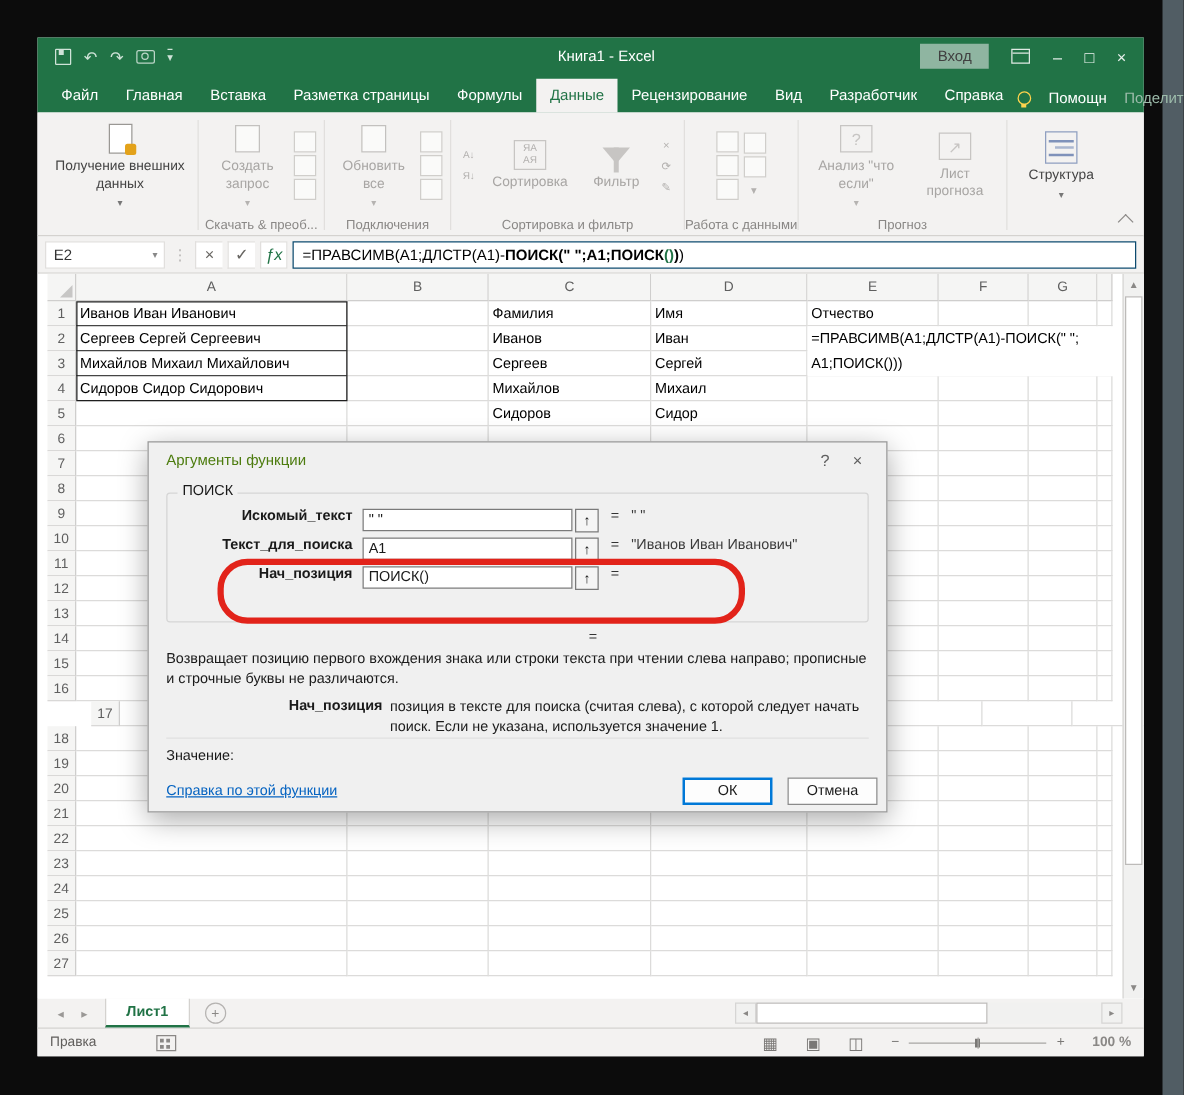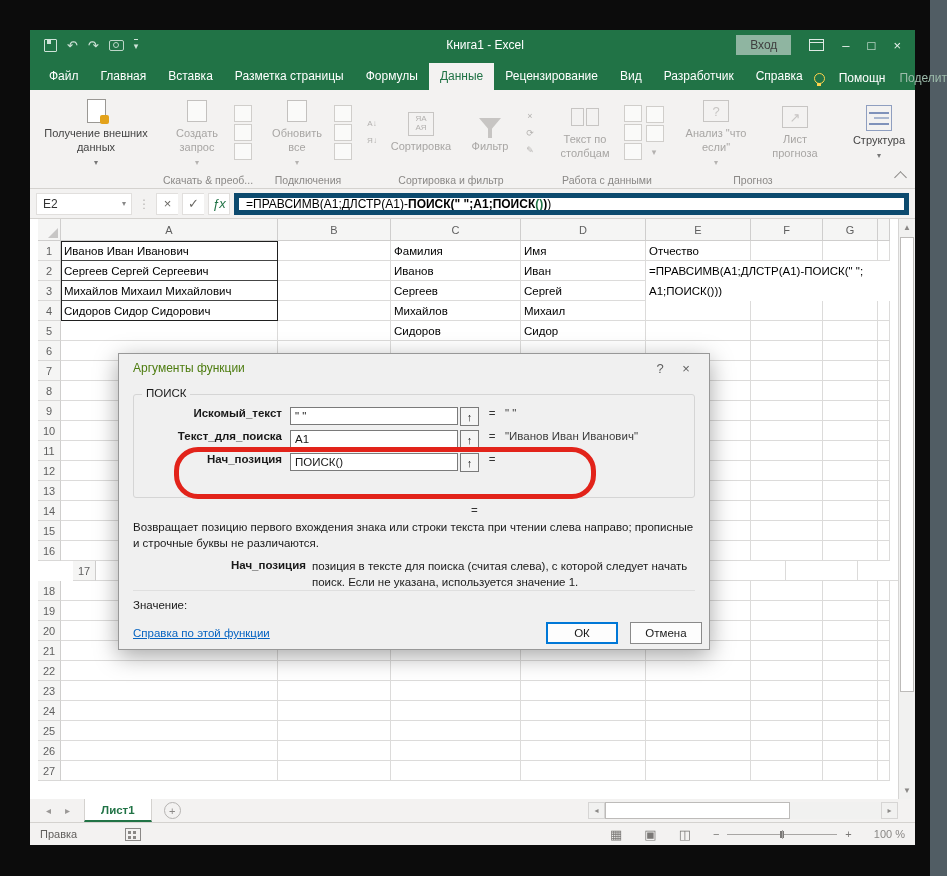--- a/index.html
+++ b/index.html
@@ -68,21 +68,21 @@
   .chart-ic{width:24px;height:20px;border:1px solid #c7c5c3;display:flex;align-items:center;justify-content:center;color:#c7c5c3;font-size:13px;}
   .rib-collapse{position:absolute;right:10px;bottom:6px;width:8px;height:8px;border-left:1.5px solid #8a8886;border-top:1.5px solid #8a8886;transform:rotate(45deg);}
 
   
   .frow{height:30px;background:#f3f2f1;border-bottom:1px solid #d4d2cf;display:flex;align-items:center;padding:3px 6px;gap:4px;flex:0 0 auto;box-sizing:border-box;}
   .namebox{width:96px;height:22px;background:#fff;border:1px solid #e1dfdd;display:flex;align-items:center;font-size:12px;color:#333;padding-left:6px;box-sizing:border-box;}
   .namebox .nb-caret{margin-left:auto;margin-right:5px;font-size:8px;color:#888;}
   .fdots{color:#b8b6b4;font-size:12px;padding:0 2px;}
   .fbtn{width:22px;height:22px;display:flex;align-items:center;justify-content:center;font-size:13px;color:#696763;background:#fff;border:1px solid #e1dfdd;border-right:none;box-sizing:border-box;}
   .fbtn.fx{font-style:italic;color:#217346;border-right:1px solid #e1dfdd;}
-  .ffield{flex:1;height:22px;background:#fff;border:5px solid #0c4a6e;display:flex;align-items:center;font-size:12px;color:#000;padding-left:7px;box-sizing:border-box;white-space:nowrap;overflow:hidden;}
+  .ffield{flex:1;height:22px;background:#fff;border:1px solid #0c4a6e;display:flex;align-items:center;font-size:12px;color:#000;padding-left:7px;box-sizing:border-box;white-space:nowrap;overflow:hidden;}
   .seg-b{font-weight:bold;}
   .seg-g{font-weight:bold;color:#217346;}
 
   
   .gridwrap{flex:1;position:relative;background:#fff;overflow:hidden;}
   .gridpane{position:absolute;left:8px;top:0;}
   .grow{display:flex;}
   .hcell{background:#f5f5f4;border-right:1px solid #cfcecd;border-bottom:1px solid #cfcecd;color:#5f5f5f;
          font-size:11px;display:flex;align-items:center;justify-content:center;box-sizing:border-box;}
   .corner{position:relative;}
@@ -143,21 +143,21 @@
   
   .statusbar{height:22px;background:#f3f2f1;display:flex;align-items:center;font-size:11px;color:#605e5c;flex:0 0 auto;padding:0 10px;gap:8px;}
   .kbd-ic{width:14px;height:11px;border:1px solid #8a8886;position:relative;margin-left:40px;}
   .kbd-ic:after{content:"";position:absolute;left:2px;top:2px;width:3px;height:3px;background:#8a8886;box-shadow:5px 0 0 #8a8886, 0 5px 0 #8a8886, 5px 5px 0 #8a8886;}
   .sb-right{margin-left:auto;display:flex;align-items:center;gap:22px;}
   .viewic{font-size:13px;color:#7a7876;}
   .zoomctl{display:flex;align-items:center;gap:8px;color:#7a7876;}
   .ztrack{width:110px;height:1px;background:#a8a6a4;position:relative;}
   .ztrack:after{content:"";position:absolute;left:50%;top:-4px;width:1px;height:9px;background:#a8a6a4;}
   .zthumb{position:absolute;left:48%;top:-3px;width:4px;height:7px;background:#7a7876;}
-  .zoomlabel{color:#8a8886;}
+  .zoomlabel{color:#8a8886;font-weight:bold;}
 </style>
 </head>
 <body>
 
 <div class="stage">
   <div class="right-strip"></div>
 
   <div class="win">
 
     <div class="titlebar">
@@ -275,29 +275,20 @@
             <span class="mini naked">⟳</span>
             <span class="mini naked">✎</span>
           </div>
         </div>
         <div class="rg-label">Сортировка и фильтр</div>
       </div>
       <div class="rsep"></div>
 
       <div class="rgroup">
         <div class="rg-body">
-          <div class="bigbtn disabled" style="width:62px;">
-            <span class="bic">
-                <span class="t2c">
-                  <span class="pg"></span>
-                  <span class="pg"></span>
-                </span>
-              </span>
-            <span class="blabel">Текст по столбцам</span>
-          </div>
           <div class="minicol">
             <span class="mini"></span>
             <span class="mini"></span>
             <span class="mini"></span>
           </div>
           <div class="minicol">
             <span class="mini"></span>
             <span class="mini"></span>
             <span class="mini naked caret">▾</span>
           </div>

